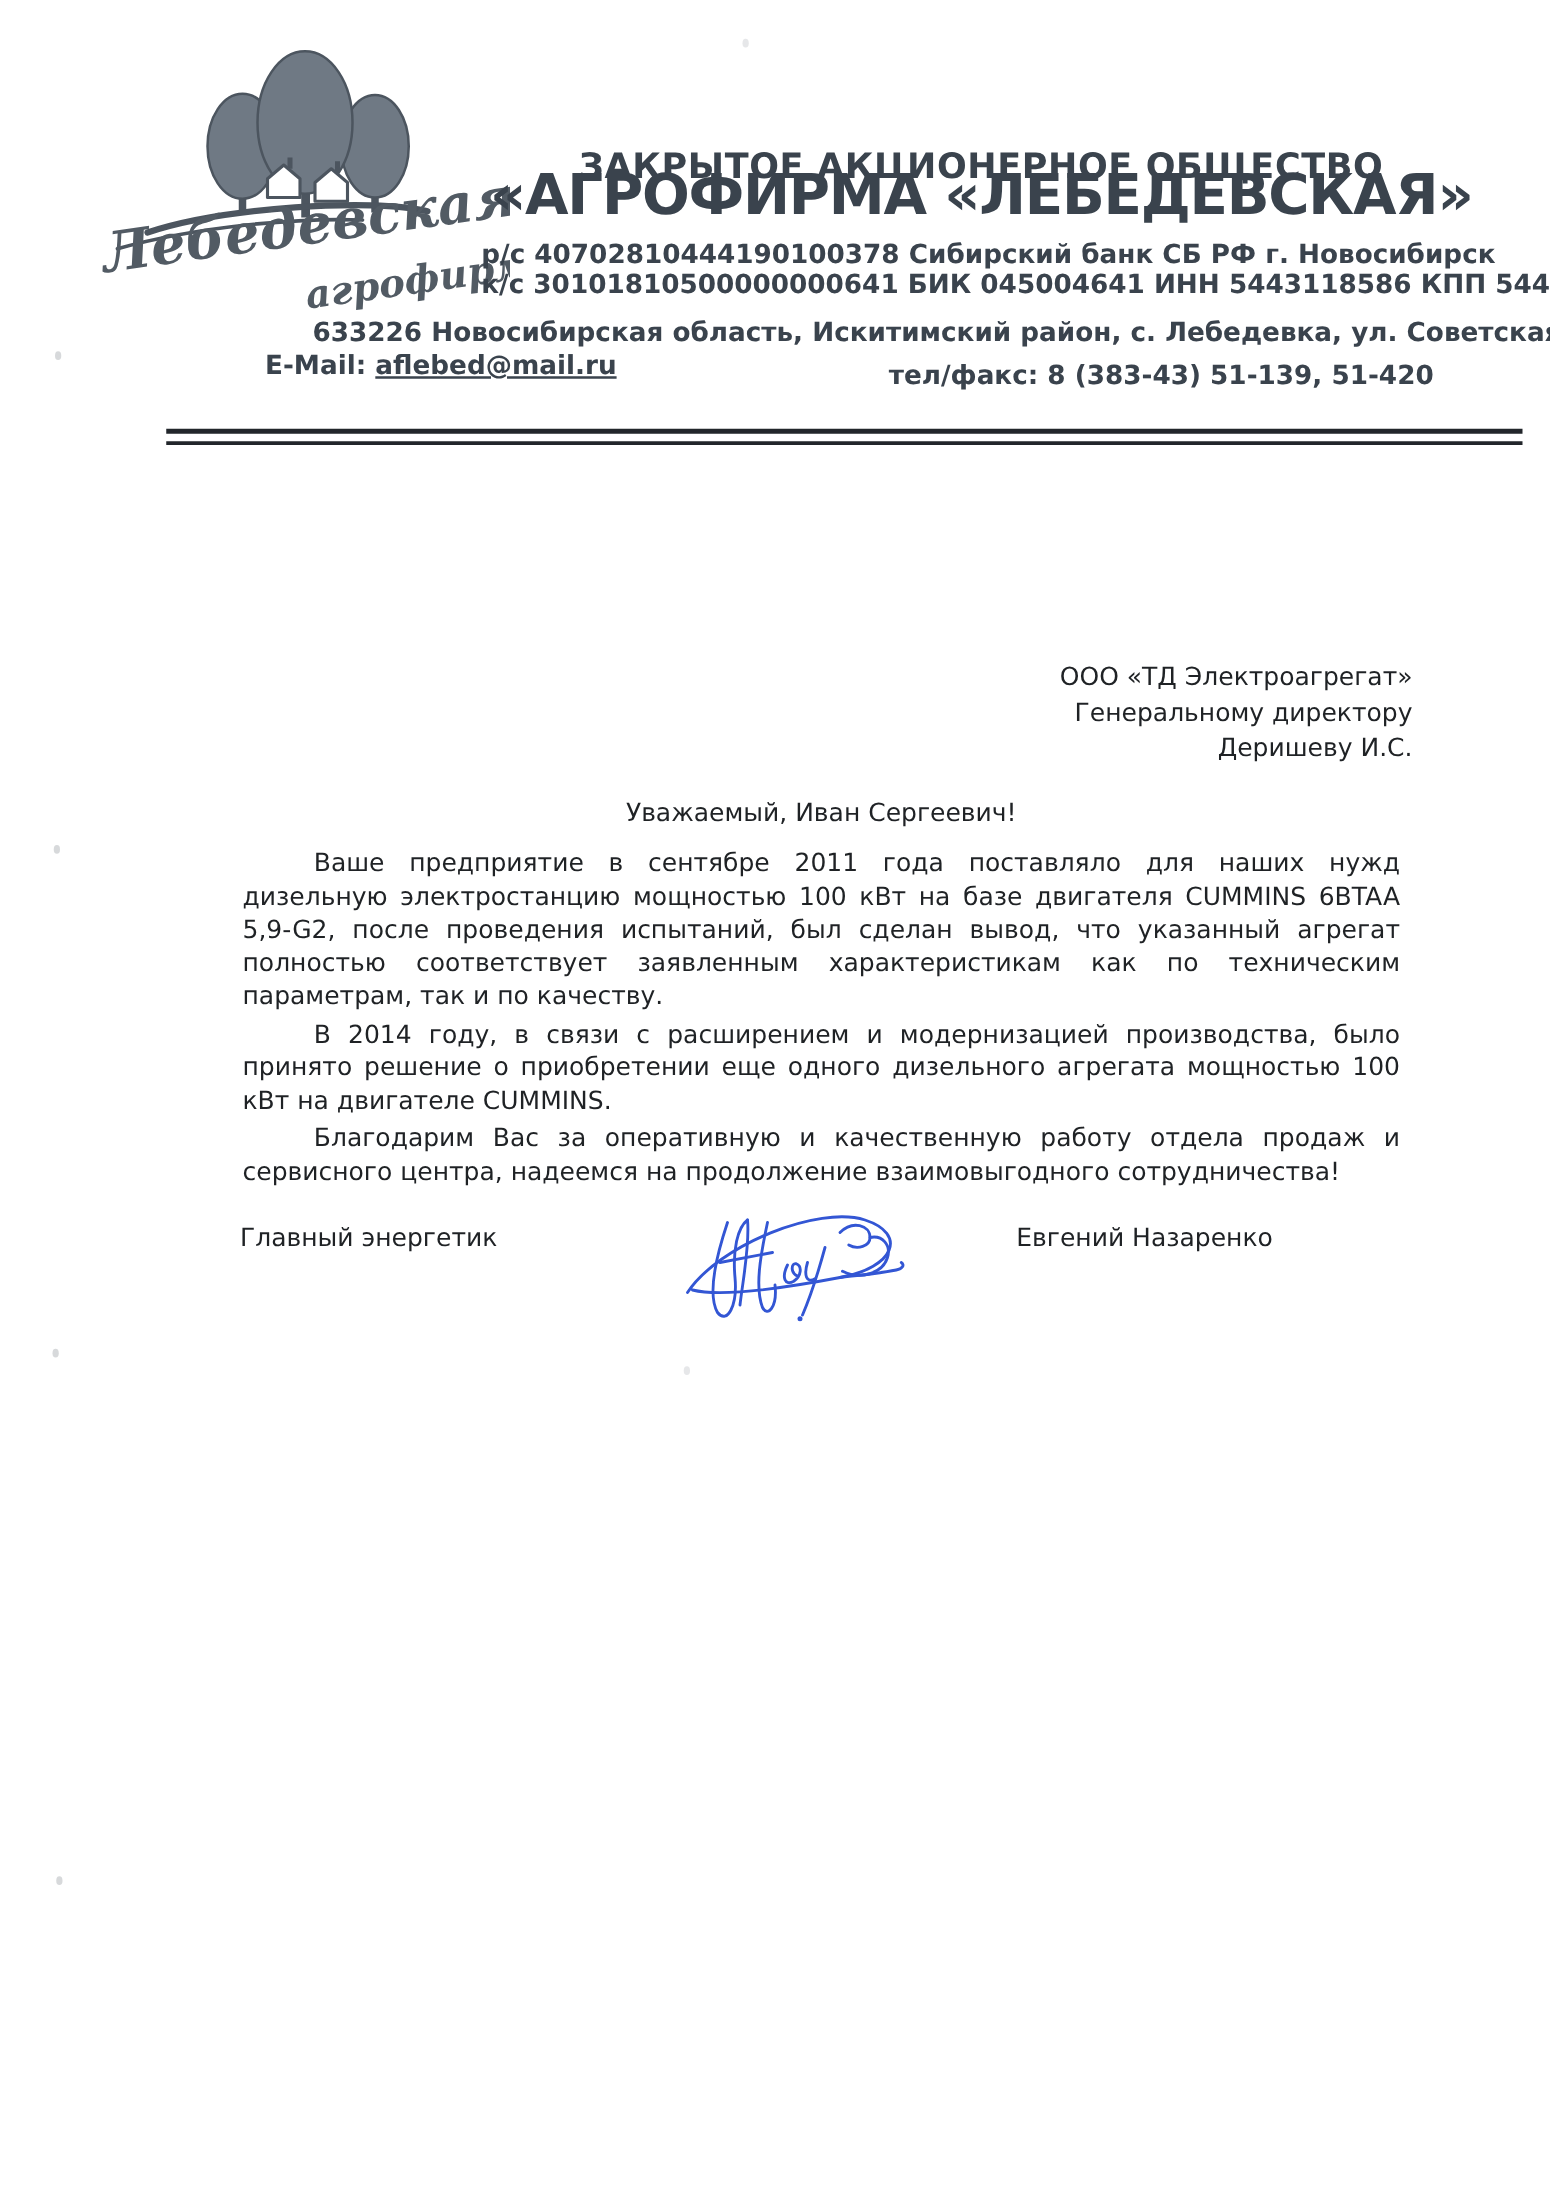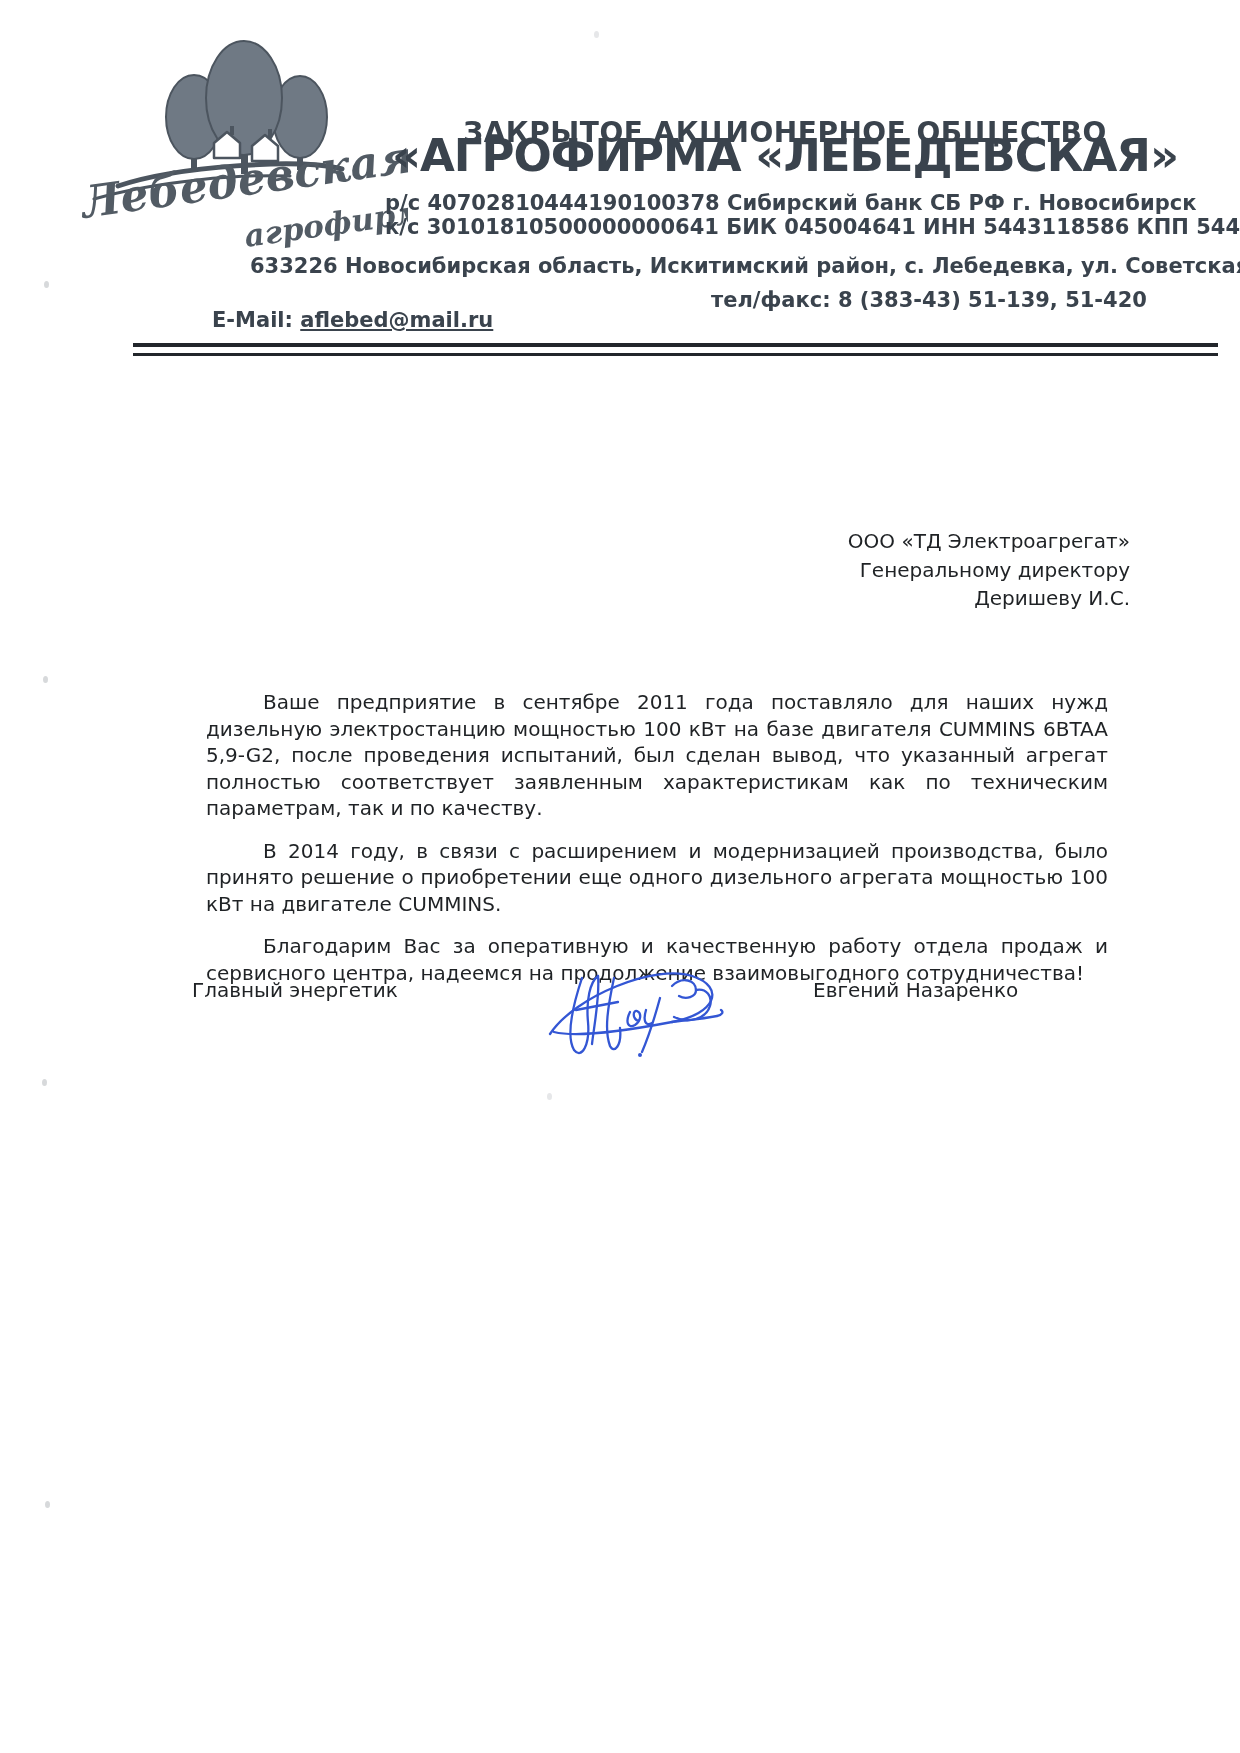--- a/index.html
+++ b/index.html
@@ -13,34 +13,34 @@
     color:#1f2225;
   }
   
   .hdr{position:absolute;color:#3a434d;font-weight:bold;white-space:nowrap;}
   .center-block{text-align:center;}
   #org-type{left:385px;top:100px;width:800px;font-size:28px;letter-spacing:.5px;margin-top:16px;}
   #org-name{left:385px;top:129px;width:800px;font-size:45px;letter-spacing:-1px;}
   #bank1{left:385px;top:191px;width:800px;font-size:21px;}
   #bank2{left:385px;top:215px;width:800px;font-size:21px;}
   #address{left:250px;top:254px;width:910px;font-size:21px;}
-  #email-block{left:212px;top:280px;font-size:21px;margin-top:28px;}
+  #email-block{left:212px;top:280px;font-size:21px;}
   #email-block .u{text-decoration:underline;}
   #phone{left:711px;top:288px;font-size:21px;}
   .rule{position:absolute;left:133px;width:1085px;background:#22262b;}
   #rule1{top:343px;height:4px;}
   #rule2{top:353px;height:3px;}
   
   #logo{position:absolute;left:78px;top:28px;width:330px;height:230px;}
   
   .txt{position:absolute;}
   #recipient{left:630px;top:527px;width:500px;text-align:right;font-size:20px;line-height:28.5px;}
   #salutation{left:190px;top:638px;width:934px;text-align:center;font-size:20px;}
   #body-text{left:190px;top:673px;width:934px;font-size:20px;line-height:26.5px;text-align:justify;}
-  #body-text p{margin:16px;text-indent:57px;}
+  #body-text p{margin:4px;text-indent:57px;}
   #sig-position{left:192px;top:978px;font-size:20px;}
   #sig-name{left:813px;top:978px;font-size:20px;}
   #signature-svg{position:absolute;left:520px;top:926px;}
   
   .speck{position:absolute;width:5px;height:7px;background:#9aa0a6;border-radius:50%;opacity:.4;}
 </style>
 </head>
 <body>
 
 <div class="page">
@@ -86,20 +86,21 @@
 
   <div id="rule1" class="rule"></div>
   <div id="rule2" class="rule"></div>
 
   <div id="recipient" class="txt">
     <div>ООО «ТД Электроагрегат»</div>
     <div>Генеральному директору</div>
     <div>Деришеву И.С.</div>
   </div>
 
+  <div id="salutation" class="txt">Уважаемый, Иван Сергеевич!</div>
 
   <div id="body-text" class="txt">
     <p>Ваше предприятие в сентябре 2011 года поставляло для наших нужд дизельную электростанцию мощностью 100 кВт на базе двигателя CUMMINS 6BTAA 5,9-G2, после проведения испытаний, был сделан вывод, что указанный агрегат полностью соответствует заявленным характеристикам как по техническим параметрам, так и по качеству.</p>
     <p>В 2014 году, в связи с расширением и модернизацией производства, было принято решение о приобретении еще одного дизельного агрегата мощностью 100 кВт на двигателе CUMMINS.</p>
     <p>Благодарим Вас за оперативную и качественную работу отдела продаж и сервисного центра, надеемся на продолжение взаимовыгодного сотрудничества!</p>
   </div>
 
   <div id="sig-position" class="txt">Главный энергетик</div>
 
   <svg id="signature-svg" width="220" height="132" viewBox="0 0 220 132" xmlns="http://www.w3.org/2000/svg">

